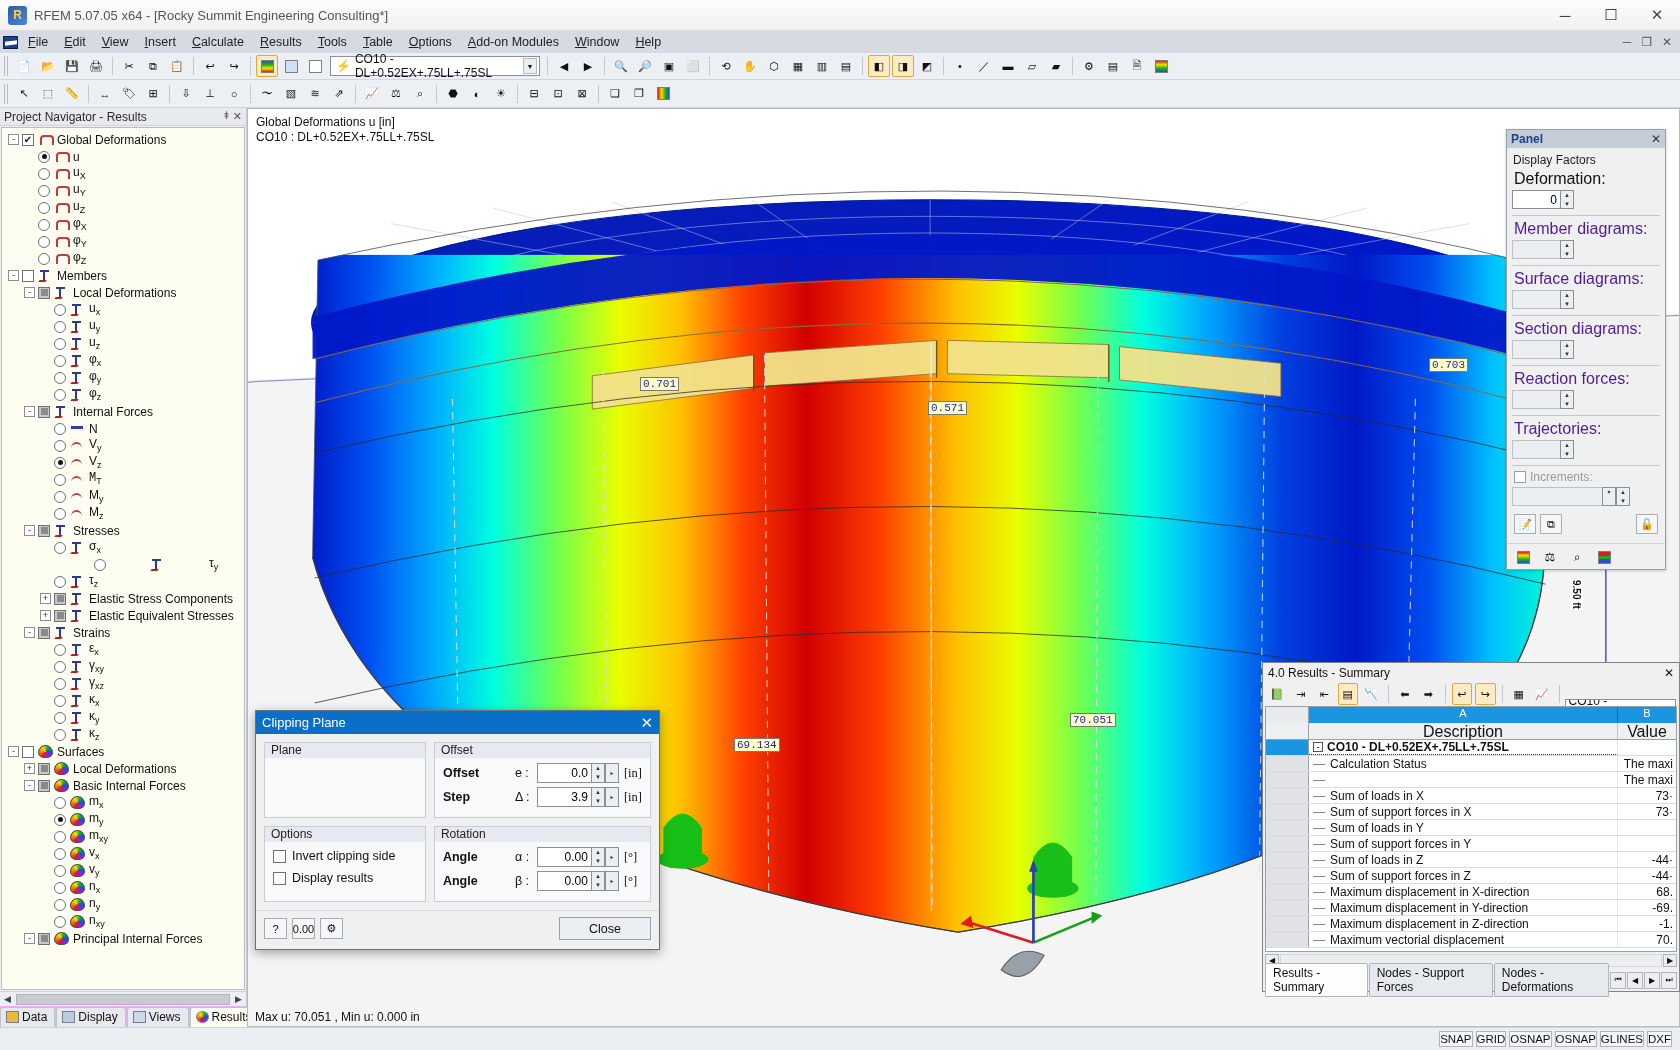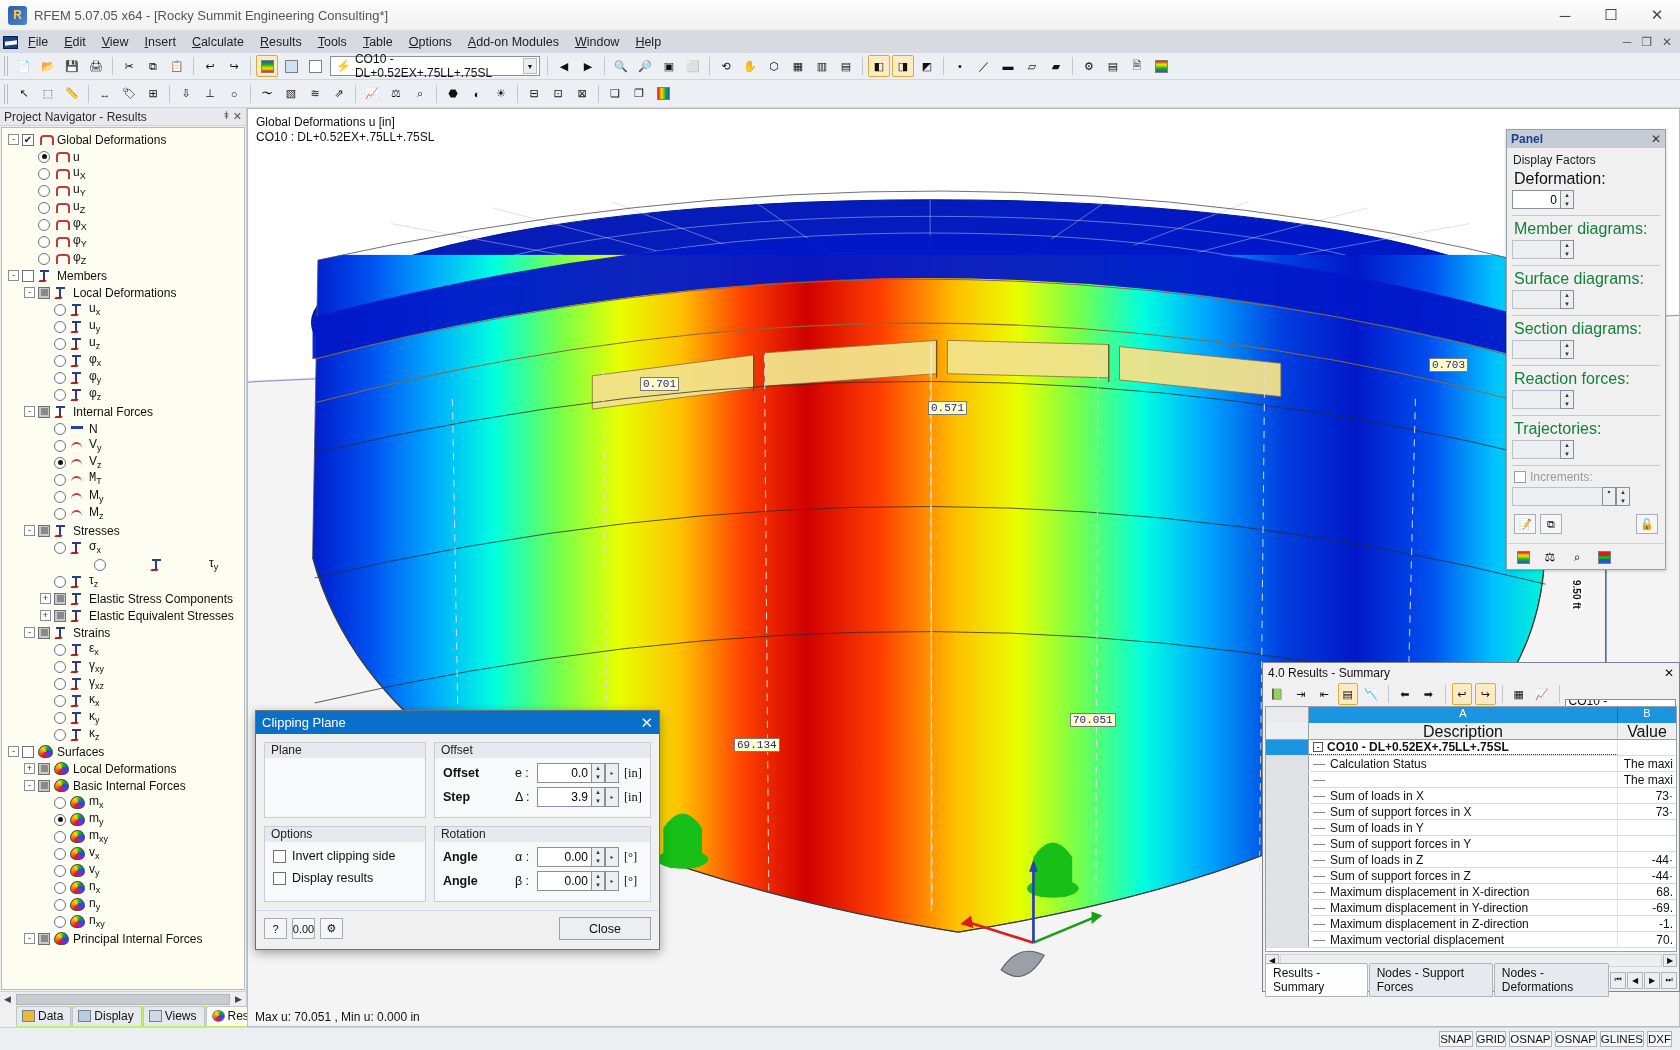--- a/index.html
+++ b/index.html
@@ -88,21 +88,21 @@
      border:2px solid #c23b3b;border-bottom:0;border-radius:4px 4px 0 0;}
   .ico-N:before{content:"";position:absolute;left:1px;top:4px;width:12px;height:3px;background:#2a3fb0;}
   .ico-V:before{content:"";position:absolute;left:1px;top:3px;width:11px;height:4px;
      border-top:2px solid #c23b3b;border-radius:50%/100% 100% 0 0;}
   .tlabel { color:#101010; }
   .tlabel sub { font-size:9px; }
   .navscroll { height:15px; background:#eceff2; border-top:1px solid #d0d4da; display:flex;
     align-items:center; }
   .navscroll .ar { width:15px;text-align:center;font-size:9px;color:#444;}
   .navscroll .bar { flex:1; height:11px; background:#c8ccd1; border:1px solid #b1b5bb; margin:0 1px;}
-  .navtabs { height:21px; display:flex; align-items:flex-start; background:#bef264;margin-left:16px; }
+  .navtabs { height:21px; display:flex; align-items:center; background:#f0abfc; }
   .navtab { display:flex;align-items:center;gap:3px;padding:2px 7px 3px 5px;font-size:12px;
     border:1px solid #c0c4ca; border-bottom:none; background:#e6e9ee; margin-right:1px;
     border-radius:3px 3px 0 0;}
   .navtab.sel { background:#fdfdf2; font-weight:normal; }
   .navtab .ti { width:13px;height:12px;flex:none; }
 
   
   .view { flex:1; position:relative; background:#ffffff; overflow:hidden; border:1px solid #b8bcc2; }
   .viewtitle { position:absolute; left:8px; top:6px; font-size:12px; color:#111; line-height:15px;
      white-space:nowrap; }
@@ -115,21 +115,21 @@
   .panel { position:absolute; right:13px; top:20px; width:160px; background:#f0f0f0;
      border:1px solid #9aa0a8; box-shadow:0 1px 3px rgba(0,0,0,.2); }
   .panelhead { height:18px; background:#c5ccd6; display:flex; align-items:center;
      padding:0 4px; font-size:12px; color:#1c3f8f; font-weight:bold; }
   .panelhead .x { margin-left:auto; font-size:12px; color:#333; font-weight:normal;}
   .panelbody { padding:3px 5px 5px 5px; }
   .pgrouplabel { font-size:12px; color:#222; margin:2px 0 3px 1px; }
   .pfield { border:1px solid #c3c7cd; border-top:0;border-left:0;border-right:0;
      padding:0 0 6px 0; margin-bottom:4px;}
   .pfield .lbl { font-size:16px; margin:2px 0 2px 2px; }
-  .pfield .lbl.dim { color:#15803d; }
+  .pfield .lbl.dim { color:#4c1d95; }
   .spin { display:flex; width:62px; height:19px; }
   .spin input { flex:1; border:1px solid #8a9099; border-right:0; font-size:12px;
      text-align:right; padding-right:3px; background:#fff; width:10px; font-family:"Liberation Sans",sans-serif;}
   .spin.dis input { background:#eceff2; border-color:#bdc1c7; }
   .spinb { width:14px; border:1px solid #8a9099; background:#eceff2; display:flex;
      flex-direction:column; }
   .spinb span { flex:1; font-size:6px; line-height:8px; text-align:center; color:#333; }
   .pcheckrow { display:flex; align-items:center; gap:4px; font-size:12px; color:#9a9a9a; margin:3px 0 3px 2px;}
   .pcheckrow .cb { width:12px;height:12px;border:1px solid #9aa0a8; background:#fff; flex:none;}
   .pbtnrow { display:flex; align-items:center; margin-top:8px; gap:4px; padding:0 2px; }

